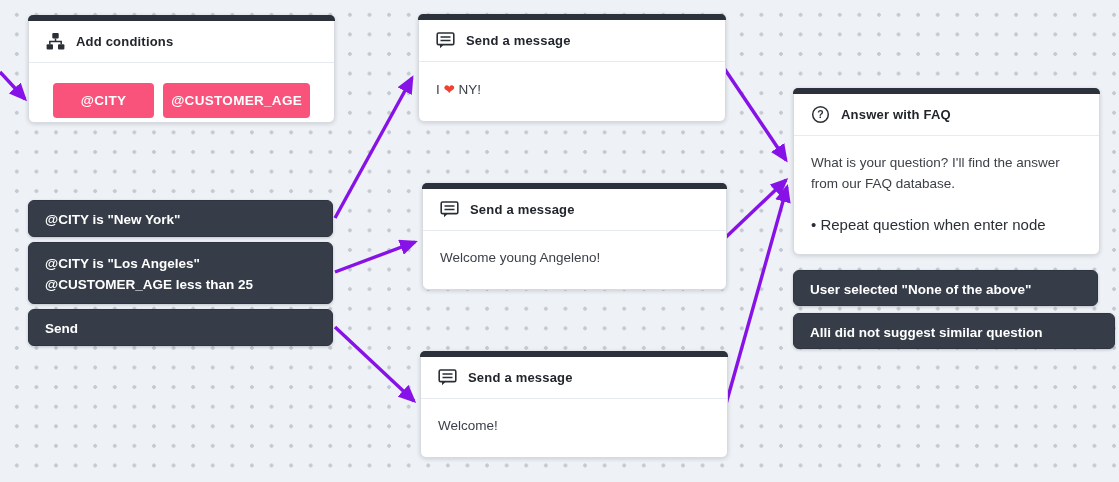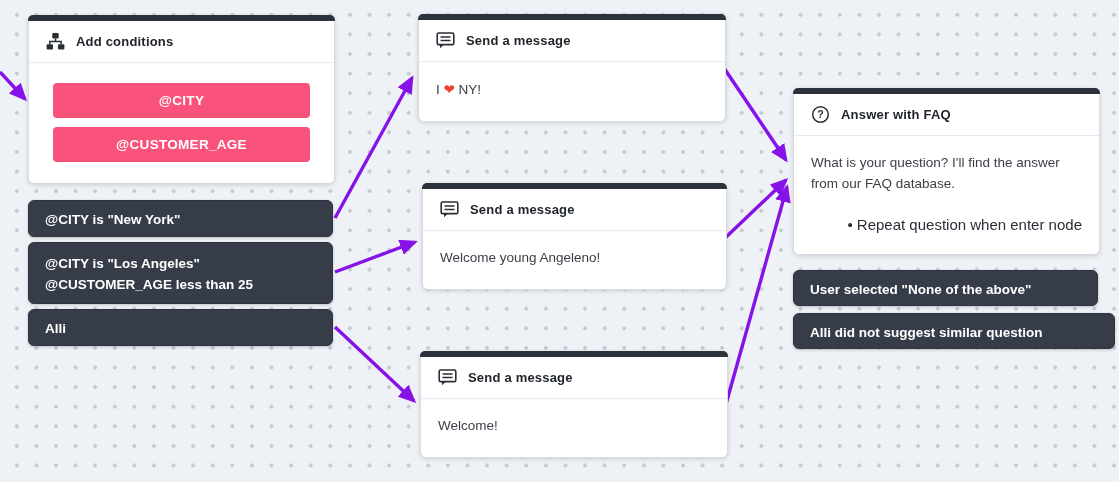--- a/index.html
+++ b/index.html
@@ -18,37 +18,37 @@
     border:1px solid #d7dbe1; box-shadow:0 1px 4px rgba(40,50,70,.18);
   }
   .topbar { height:6px; background:#2b323c; border-radius:5px 5px 0 0; margin:-1px -1px 0 -1px; }
   .node-header {
     display:flex; align-items:center; gap:11px;
     padding:11px 17px; border-bottom:1px solid #e7eaee;
   }
   .node-title { font-size:13px; font-weight:700; color:#21262c; letter-spacing:.2px; }
   .node-body { padding:16px 17px 18px 17px; font-size:13.5px; color:#3c4148; line-height:20px; }
   .icon { width:19px; height:19px; flex:0 0 auto; display:block; }
-  .cond-body { padding:20px 24px 21px 24px; display:flex; flex-direction:column; gap:9px; }
+  .cond-body { padding:20px 24px 4px 24px; display:flex; flex-direction:row; gap:9px; }
   .var-btn {
     display:block; width:100%; box-sizing:border-box; border:none; cursor:pointer;
     background:#f9537b; color:#ffffff; font-family:inherit;
     font-size:13.5px; font-weight:700; letter-spacing:.3px;
     padding:10px 8px; border-radius:4px; text-align:center;
   }
   .chip {
     position:absolute; box-sizing:border-box; z-index:2;
     background:#363d48; color:#ffffff; border-radius:6px;
     font-size:13.5px; font-weight:700; line-height:18px;
     padding:10px 16px; box-shadow:0 1px 3px rgba(40,50,70,.25);
     border:1px solid #2e3540;
   }
   .chip.two-line { line-height:21px; }
   .faq-desc { margin:0 0 20px 0; line-height:21px; }
-  .faq-option { font-size:15px; color:#2a2f36; line-height:22px;text-align:right; }
+  .faq-option { font-size:15px; color:#2a2f36; line-height:22px; }
   .heart { color:#f0402f; font-family:"DejaVu Sans", sans-serif; }
   
   #node-cond   { left:28px;  top:15px;  width:305px; }
   #chip-ny     { left:28px;  top:200px; width:305px; height:37px; }
   #chip-la     { left:28px;  top:242px; width:305px; height:62px; }
   #chip-other  { left:28px;  top:309px; width:305px; height:37px; }
   #node-msg1   { left:418px; top:14px;  width:306px; }
   #node-msg2   { left:422px; top:183px; width:303px; }
   #node-msg3   { left:420px; top:351px; width:306px; }
   #node-faq    { left:793px; top:88px;  width:305px; }
@@ -91,21 +91,21 @@
       <button class="var-btn">@CITY</button>
       <button class="var-btn">@CUSTOMER_AGE</button>
     </div>
   </div>
 
   <div class="chip" id="chip-ny">@CITY is "New York"</div>
   <div class="chip two-line" id="chip-la">
     <div>@CITY is "Los Angeles"</div>
     <div>@CUSTOMER_AGE less than 25</div>
   </div>
-  <div class="chip" id="chip-other">Alli</div>
+  <div class="chip" id="chip-other">Send</div>
 
   <div class="node" id="node-msg1">
     <div class="topbar"></div>
     <div class="node-header">
       <svg class="icon" viewBox="0 0 19 19">
         <rect x="1.2" y="2" width="16.6" height="11.6" rx="1.4" fill="none" stroke="#2a2f36" stroke-width="1.6"></rect>
         <path d="M4.5 6 H14.5 M4.5 9.5 H14.5" stroke="#2a2f36" stroke-width="1.6"></path>
         <path d="M4 13.6 L4 17.2 L8 13.6 Z" fill="#2a2f36"></path>
       </svg>
       <span class="node-title">Send a message</span>

